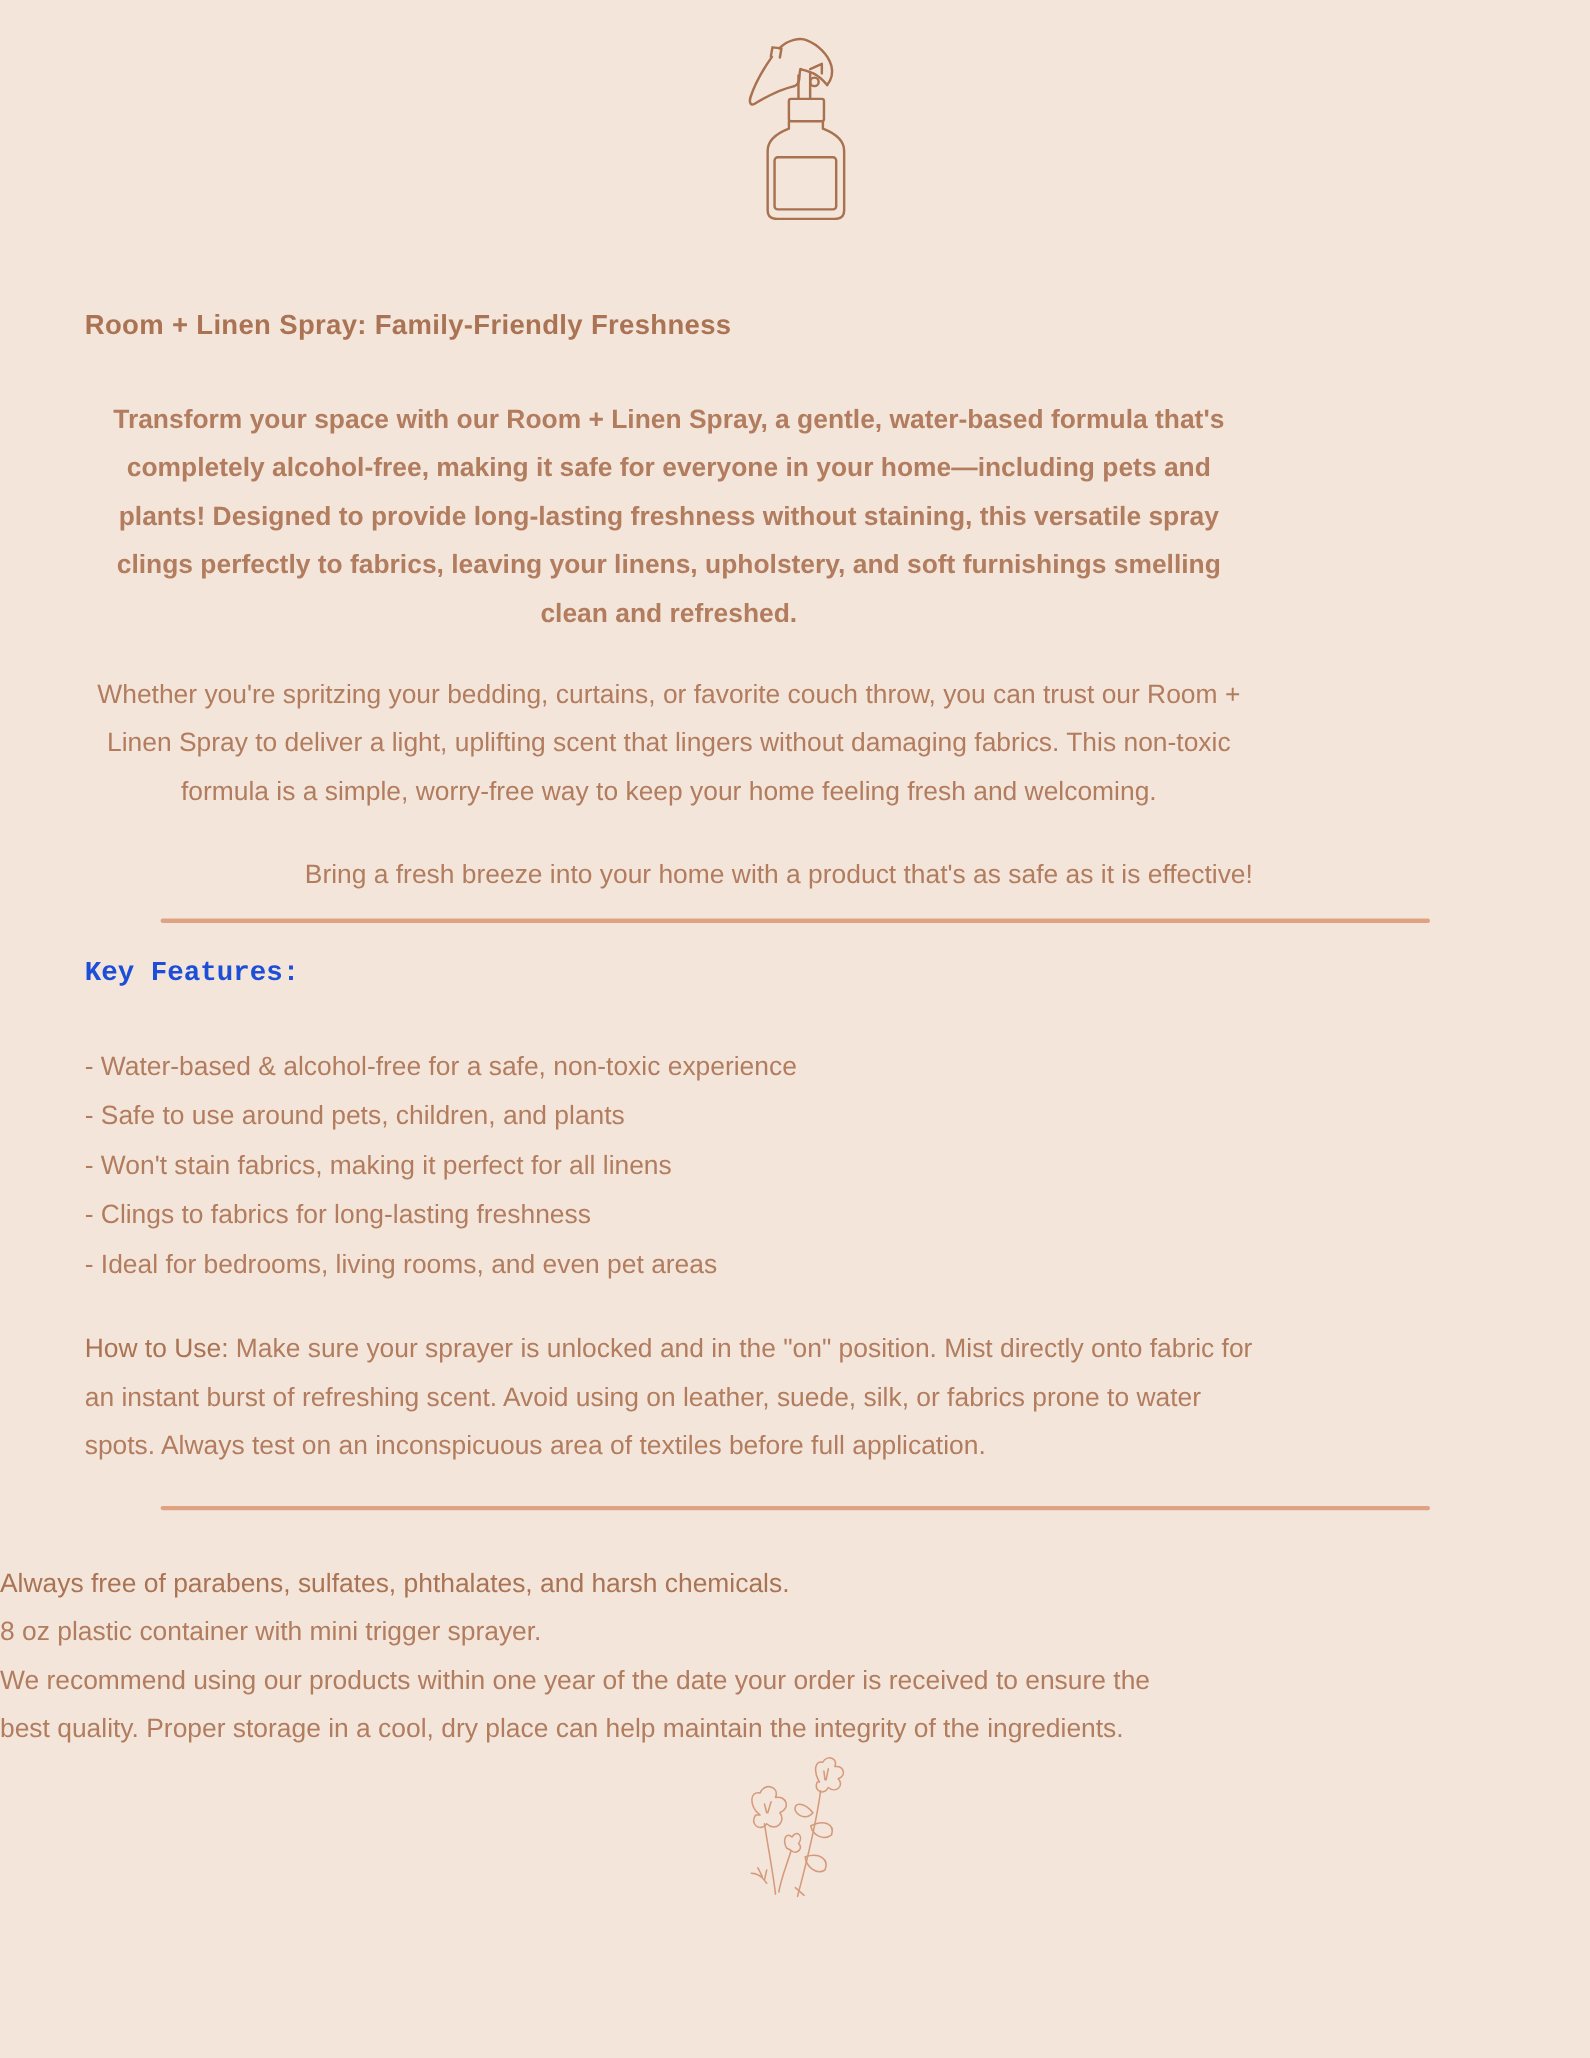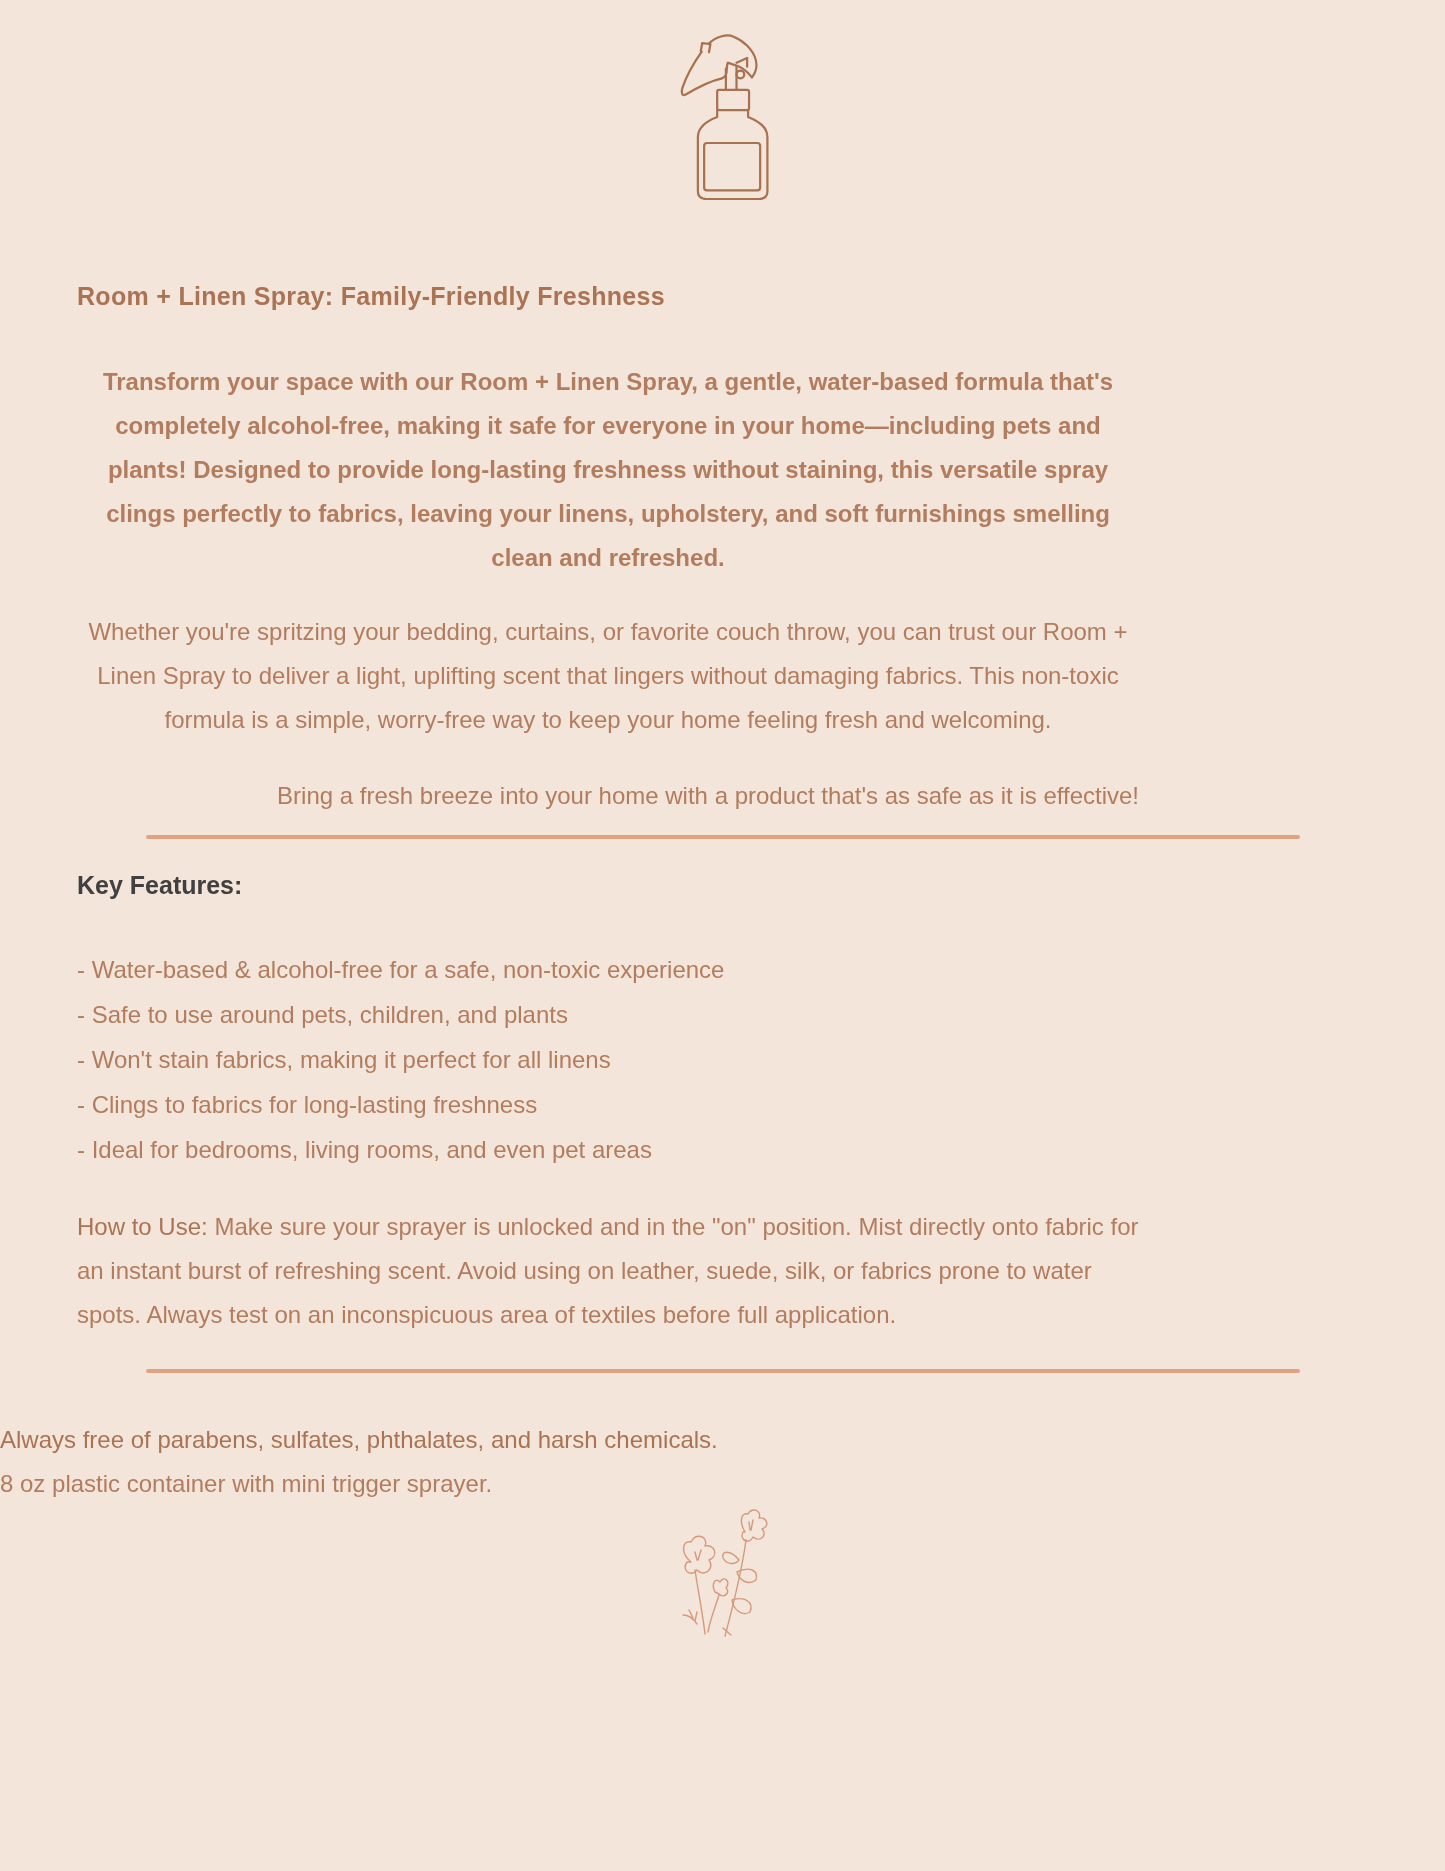--- a/index.html
+++ b/index.html
@@ -44,22 +44,23 @@
     height: 4px;
     border-radius: 2px;
     background: #dfa384;
     margin: 17px auto 0 auto;
   }
   .divider-2 { margin-top: 32px; }
 
   .section-head {
     margin: 24px 0 0 0;
     font-weight: bold;
-    color: #404040;
+    color: #1d4ed8;
     font-size: 25px;
+    font-family: Liberation Mono, monospace;
   }
 
   .features-list {
     list-style: none;
     margin: 40px 0 0 0;
     padding: 0;
     line-height: 45px;
   }
 
   .howto { margin: 33px 0 0 0; }
@@ -126,20 +127,21 @@
     </ul>
 
     <p class="howto"><span class="howto-label">How to Use:</span><span> Make sure your sprayer is unlocked and in the "on" position. Mist directly onto fabric for an instant burst of refreshing scent. Avoid using on leather, suede, silk, or fabrics prone to water spots. Always test on an inconspicuous area of textiles before full application.</span></p>
   </div>
 
   <div class="divider divider-2"></div>
 
   <div class="content details">
     <p class="detail-bold">Always free of parabens, sulfates, phthalates, and harsh chemicals.</p>
     <p>8 oz plastic container with mini trigger sprayer.</p>
+    <p>We recommend using our products within one year of the date your order is received to ensure the best quality. Proper storage in a cool, dry place can help maintain the integrity of the ingredients.</p>
   </div>
 
   <svg class="flower-art" width="140" height="138" viewBox="0 0 140 138" fill="none" stroke="#d59a7b" stroke-width="1.4" stroke-linecap="round" stroke-linejoin="round">
 
     <path d="M92,24 C86,14 88,4 95,6 C99,-1 109,2 106,10 C114,9 117,18 109,21 C115,27 107,35 100,29 C96,37 86,32 90,24 Z"></path>
     <path d="M96,14 L97,22 M100,12 L98,22"></path>
 
     <path d="M38,54 C28,46 28,32 38,34 C42,24 56,28 52,38 C62,36 66,48 56,52 C62,60 52,70 44,62 C38,70 28,62 34,54 Z"></path>
     <path d="M42,44 L44,52 M48,42 L45,52"></path>
 

